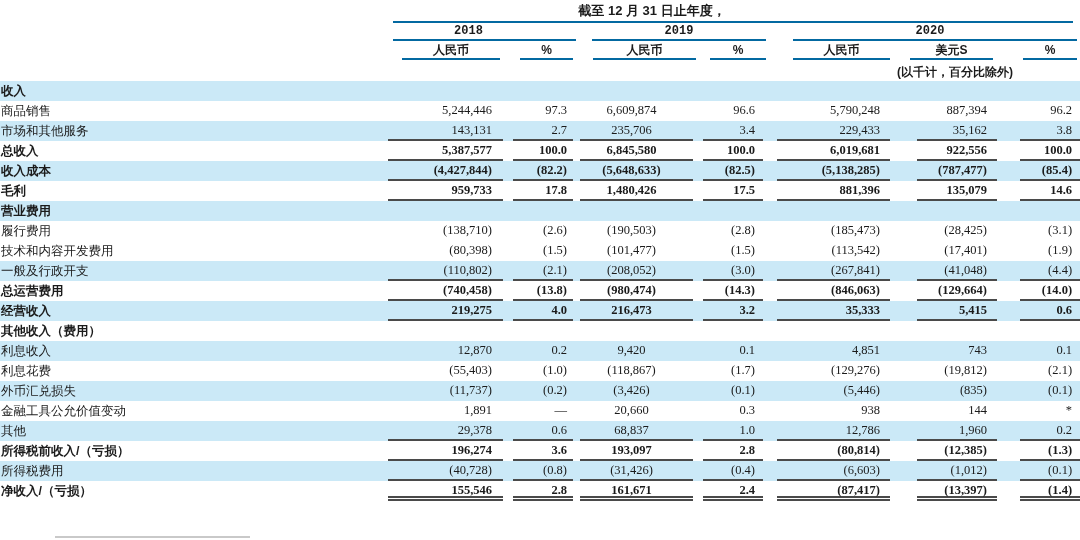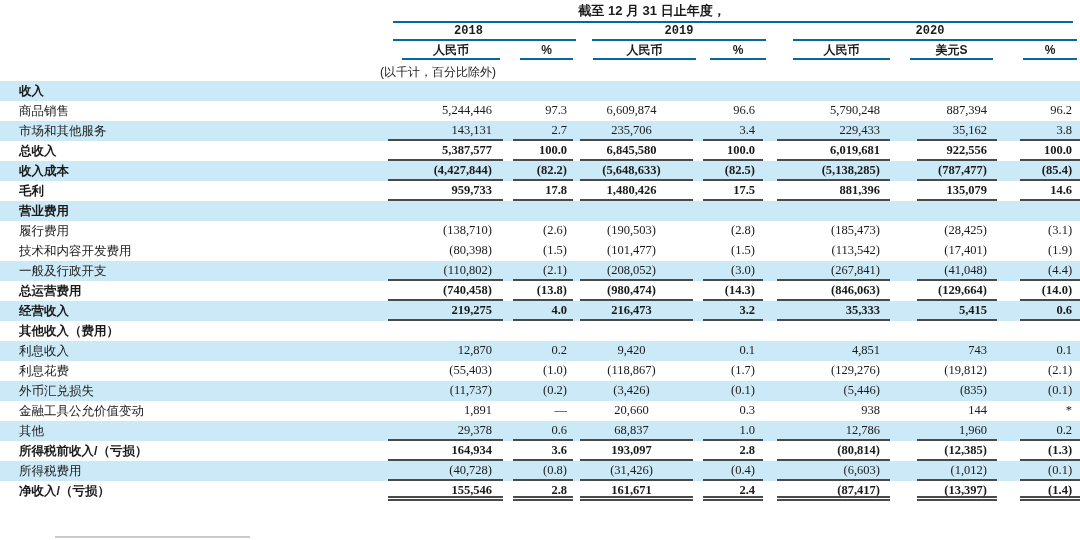--- a/index.html
+++ b/index.html
@@ -19,27 +19,27 @@
           font-size:13px;line-height:20px;white-space:nowrap;}
   .yg{text-align:center;font-weight:bold;font-size:12px;line-height:15px;
       font-family:Liberation Mono, monospace;}
   .yg18{margin-left:13px;padding-right:32px;}
   .yg19{margin-left:16px;}
   .yg20{margin:0 3px 0 27px;padding-right:10px;}
   .ch{text-align:center;font-weight:bold;font-size:12px;line-height:16px;white-space:nowrap;}
   .c0h{margin:0 6px 0 22px;} .c1h{margin:0 3px 0 14px;} .c2h{margin:0 0 0 17px;}
   .c3h{margin:0 0 0 14px;}  .c4h{margin:0 3px 0 27px;} .c5h{margin:0 7px 0 17px;}
   .c6h{margin:0 3px 0 23px;}
-  .note{text-align:left;padding-right:105px;font-weight:normal;font-size:12px;
+  .note{text-align:right;padding-right:67px;font-weight:bold;font-size:12px;
         line-height:18px;white-space:nowrap;}
 
   
   tbody td{height:20px;}
   tbody tr.stripe{background:#cbe9f7;}
-  td.lbl{padding-left:19px;font-size:12.5px;line-height:20px;white-space:nowrap;}
+  td.lbl{padding-left:1px;font-size:12.5px;line-height:20px;white-space:nowrap;}
   tr.section td.lbl, tr.total td.lbl{font-weight:bold;}
   .cv{height:20px;line-height:19px;box-sizing:border-box;text-align:right;
       font-family:"Liberation Serif",serif;font-size:12.5px;white-space:nowrap;}
   tr.total .cv{font-weight:bold;}
   .c0{margin:0 3px 0 8px;padding-right:11px;}
   .c1{margin:0 3px 0 7px;padding-right:6px;}
   .c2{margin:0 3px 0 4px;padding-right:10px;text-align:center;}
   .c3{margin:0 3px 0 7px;padding-right:8px;}
   .c4{margin:0 3px 0 11px;padding-right:10px;}
   .c5{margin:0 3px 0 24px;padding-right:10px;}
@@ -542,21 +542,21 @@
           <td>
             <div class="cv c5 u">1,960</div>
           </td>
           <td>
             <div class="cv c6 u">0.2</div>
           </td>
         </tr>
         <tr class="total">
           <td class="lbl">所得税前收入/（亏损）</td>
           <td>
-            <div class="cv c0 u">164,934</div>
+            <div class="cv c0 u">196,274</div>
           </td>
           <td>
             <div class="cv c1 u">3.6</div>
           </td>
           <td>
             <div class="cv c2 u">193,097</div>
           </td>
           <td>
             <div class="cv c3 u">2.8</div>
           </td>

